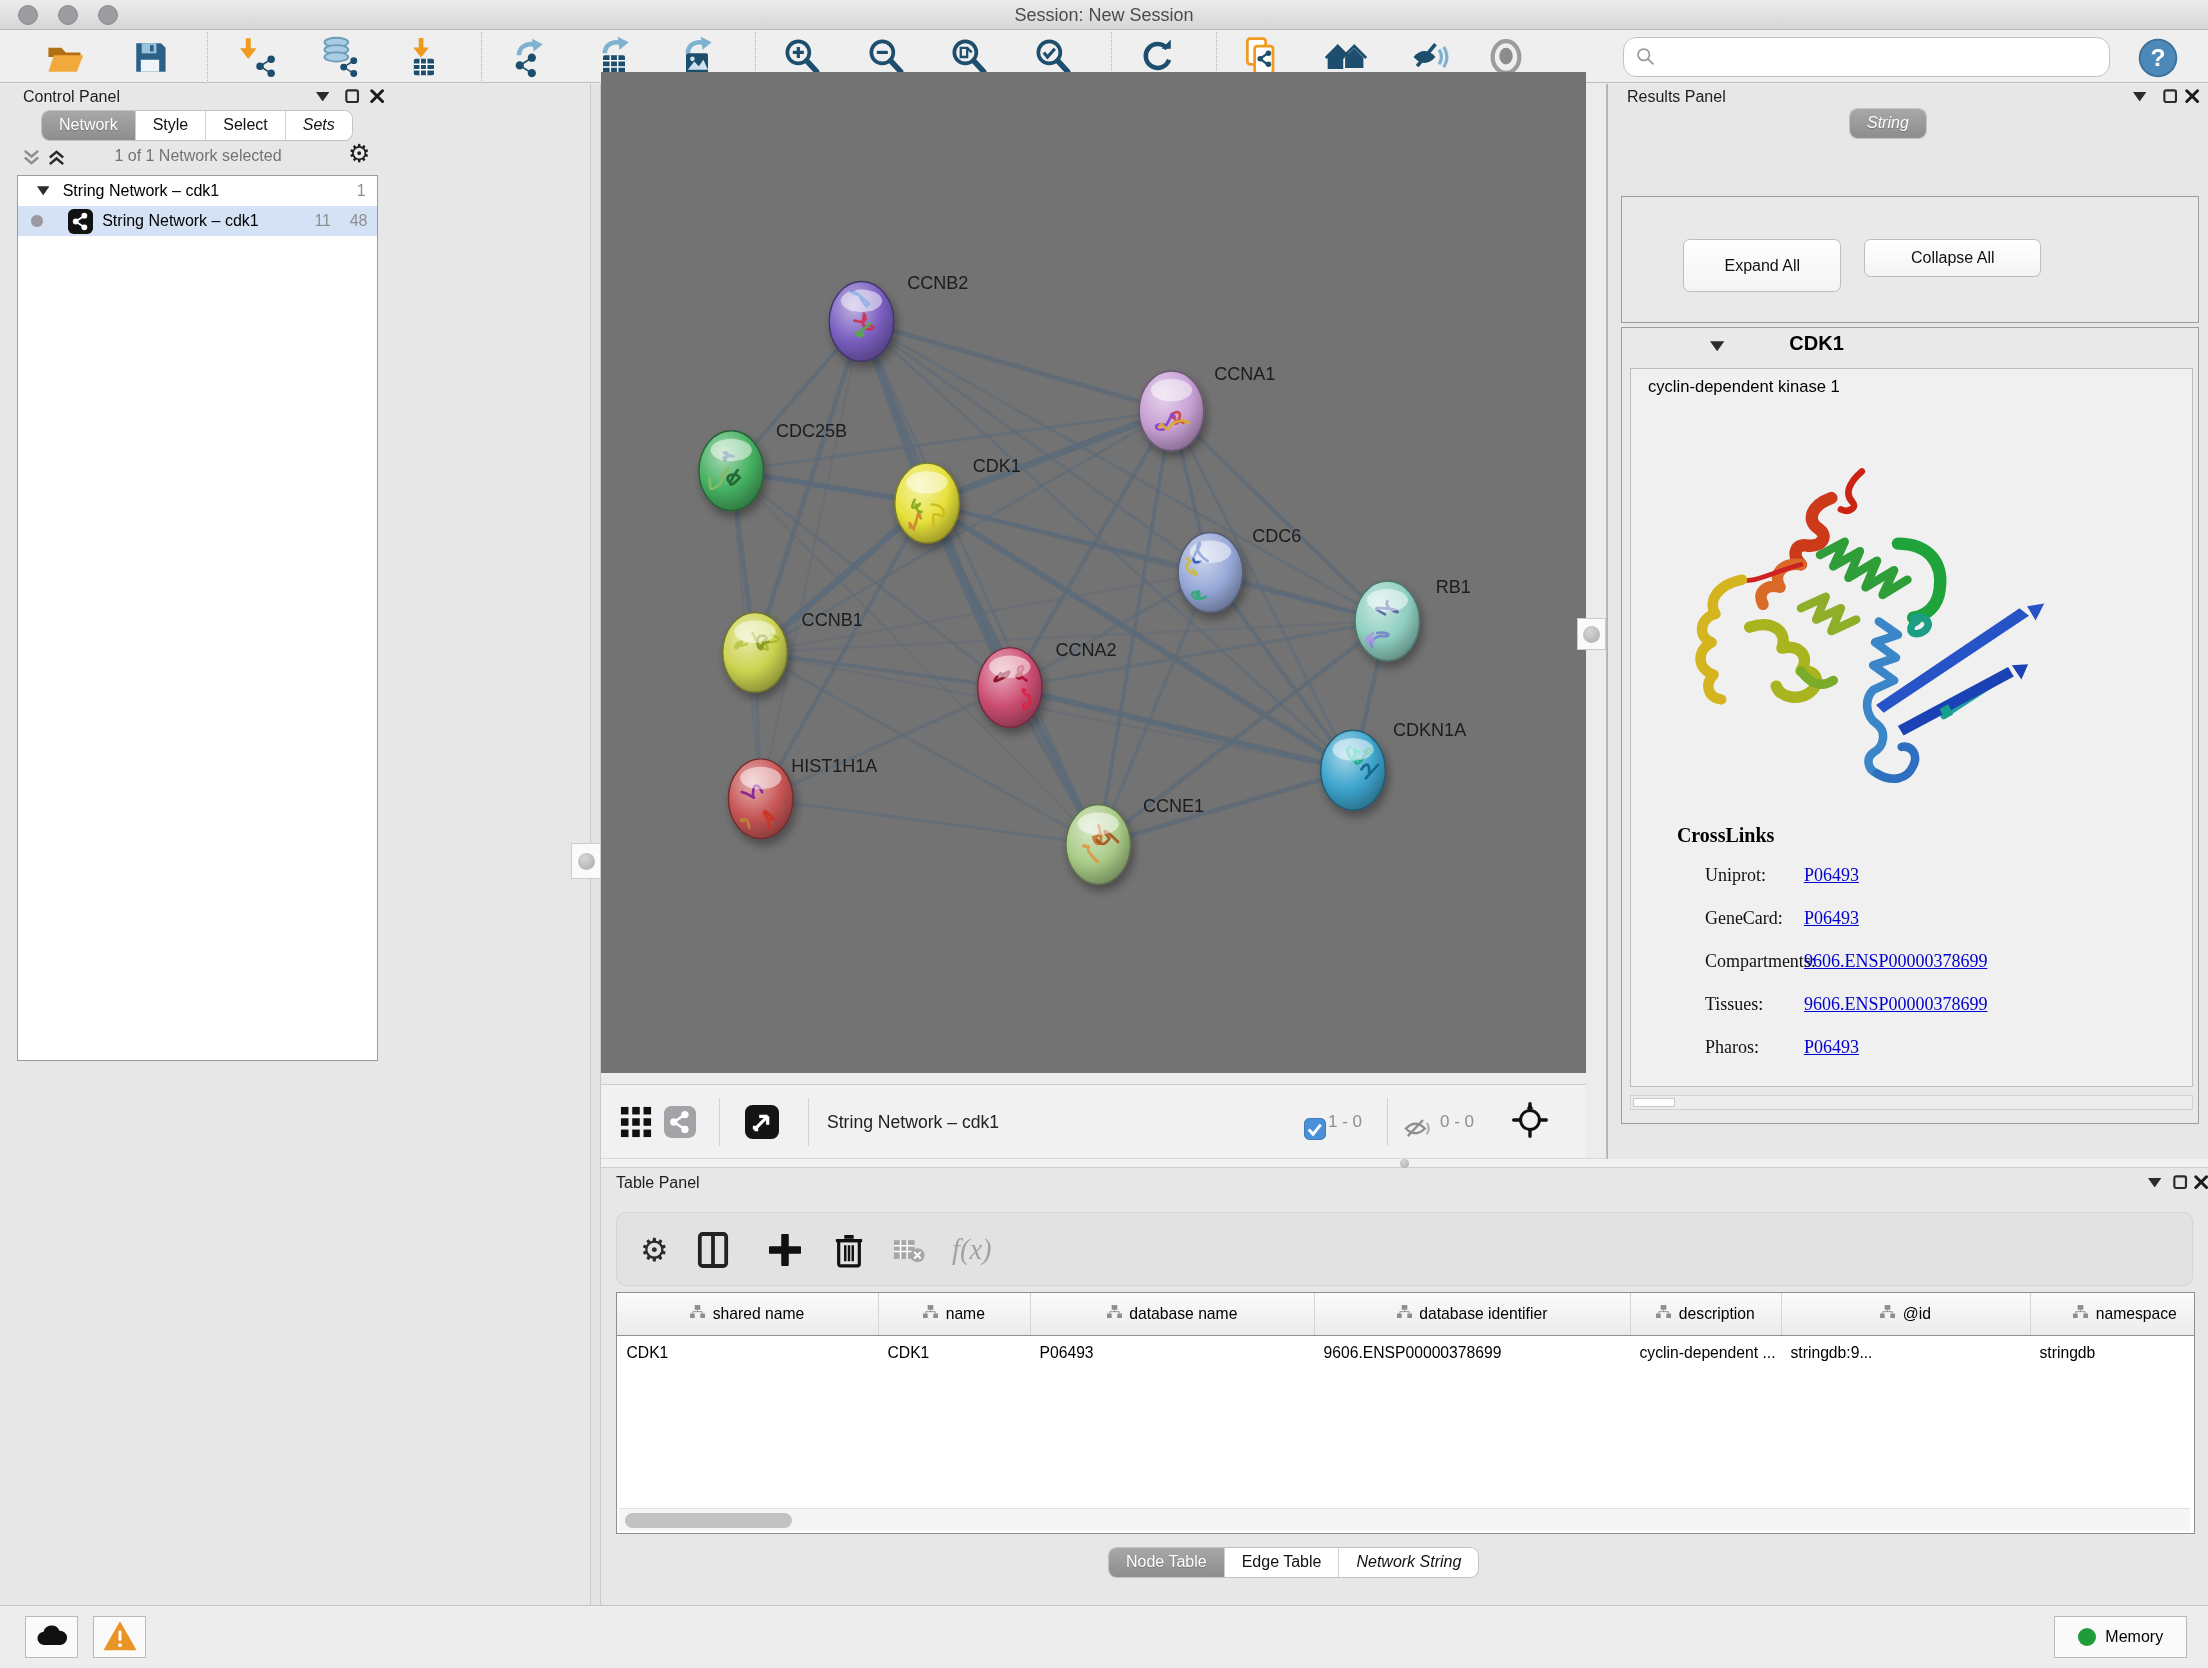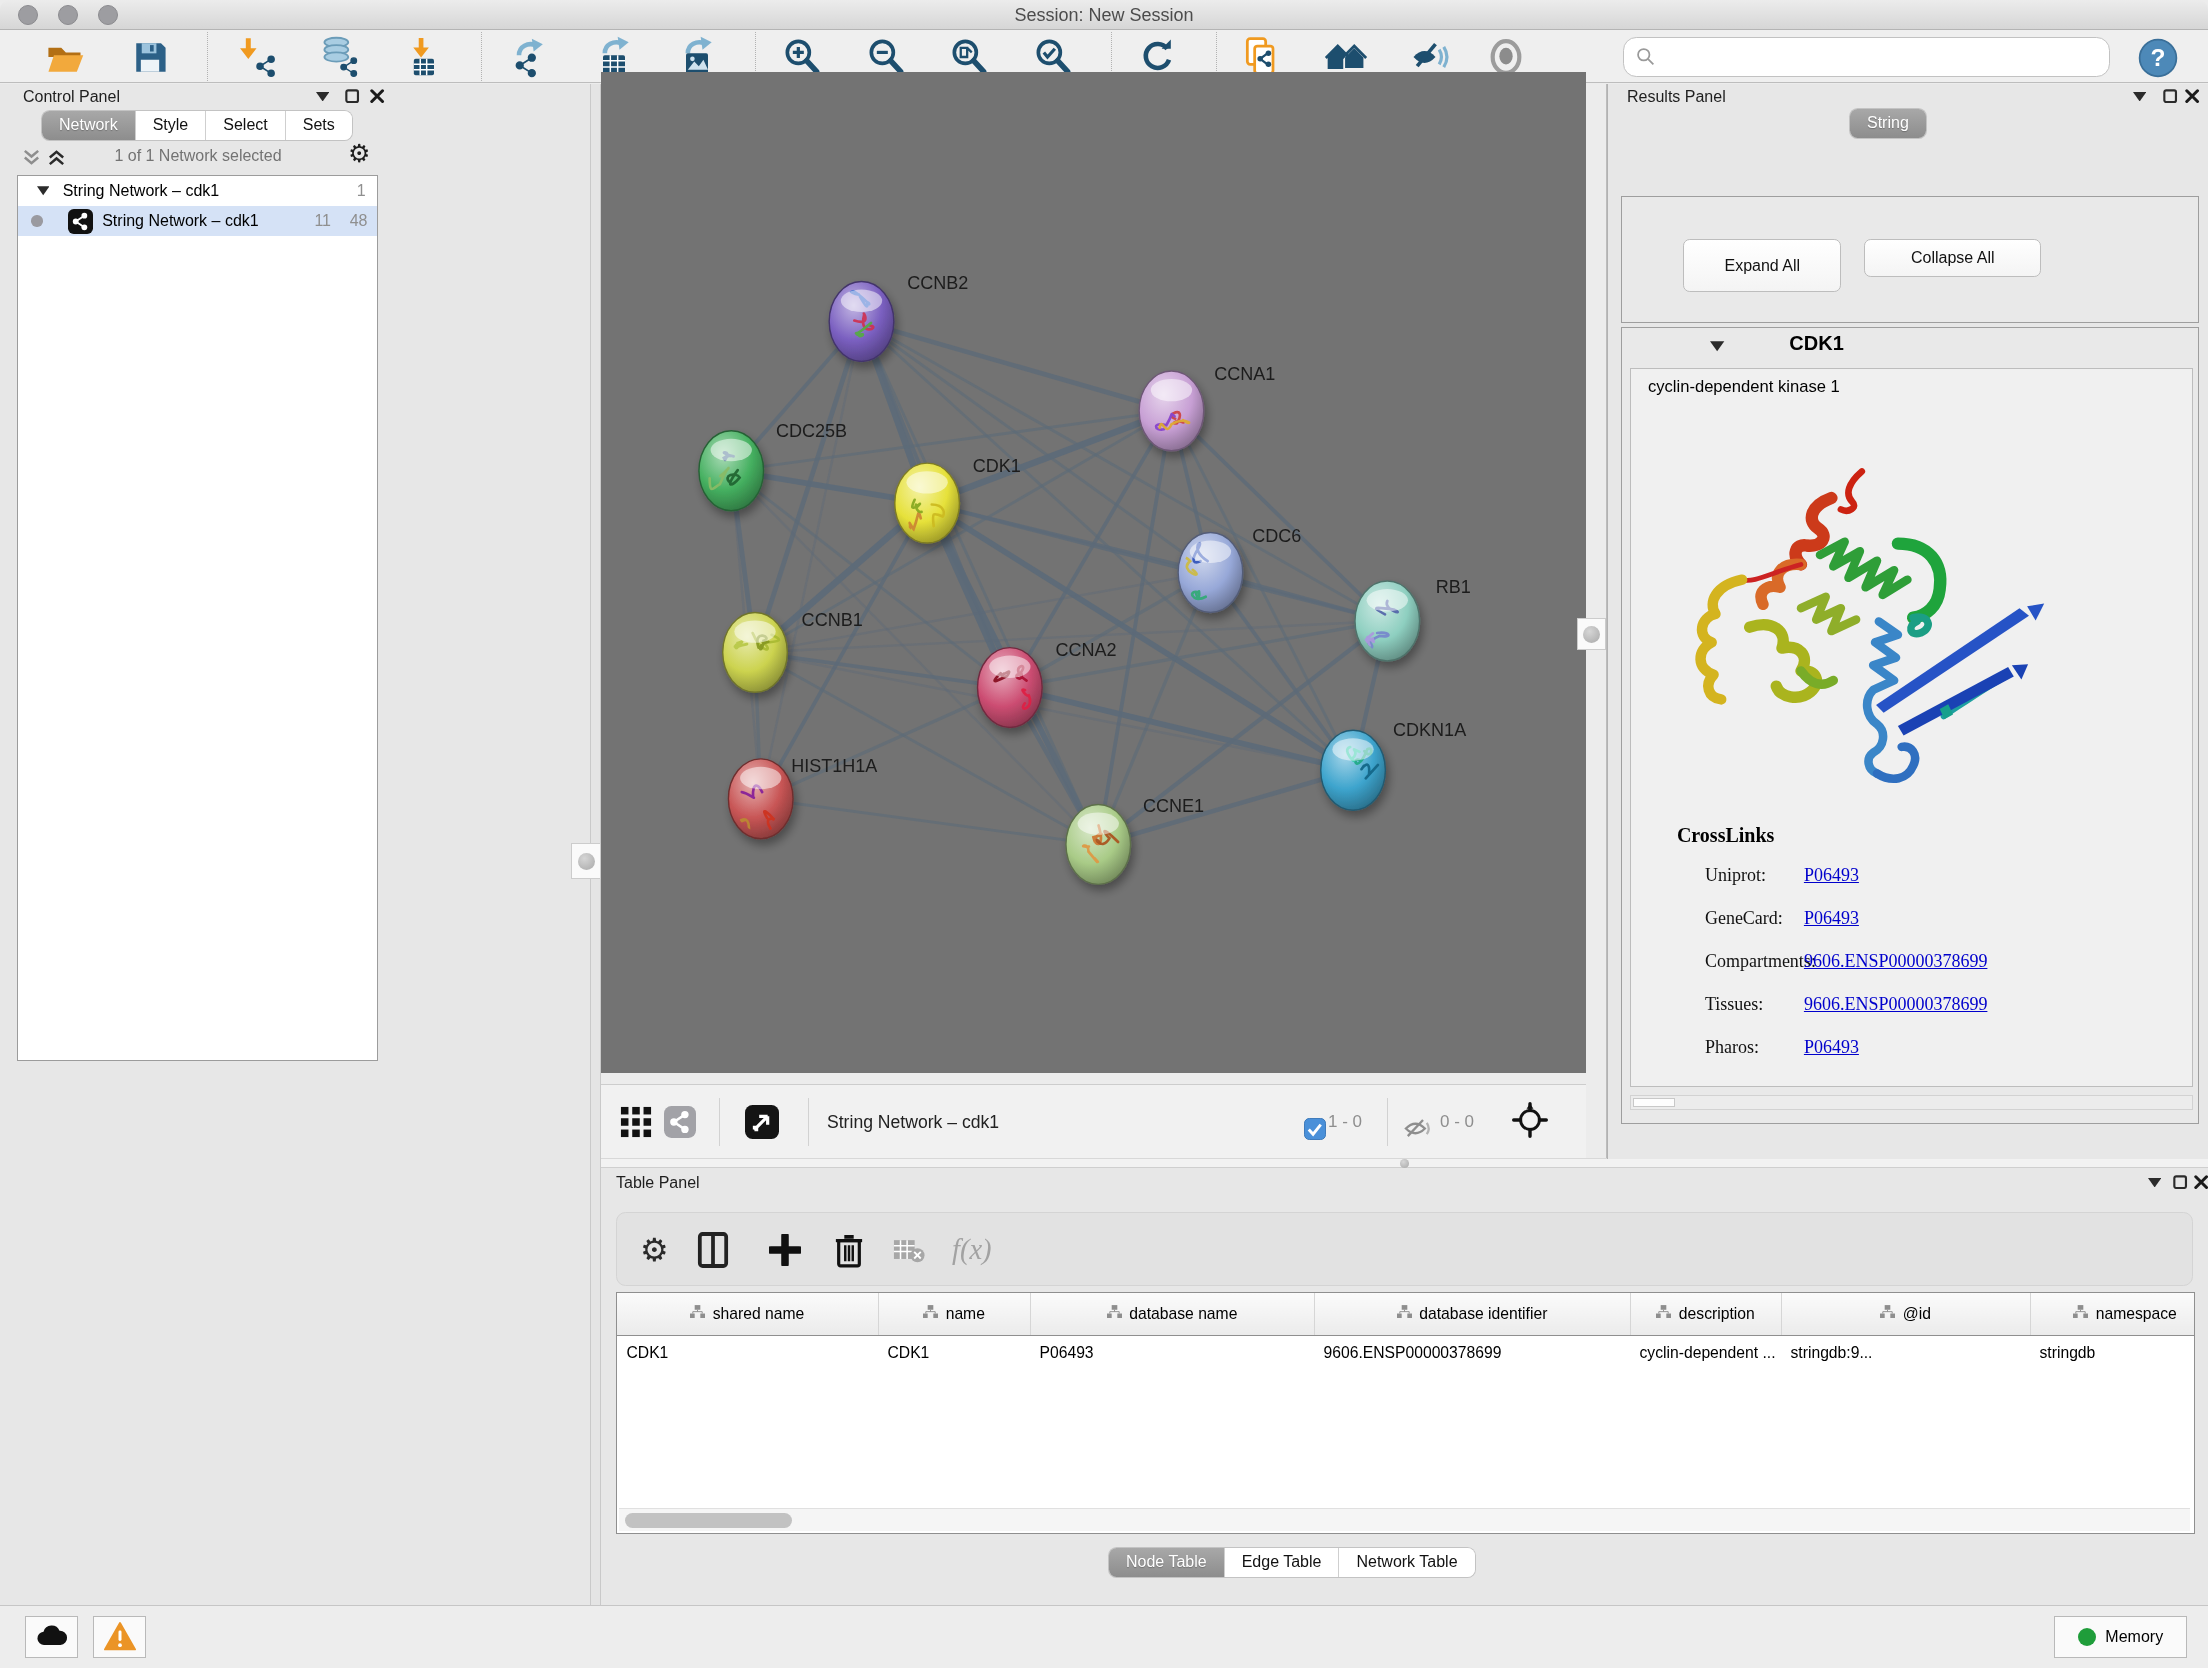--- a/index.html
+++ b/index.html
@@ -30,21 +30,21 @@
     font-family:"Liberation Sans",sans-serif;background:transparent;}
 
   
   .panel-hdr-title{font-size:16px;color:#1e1e1e;}
   .winbtn{position:absolute;top:1.9px;width:21px;height:21px;display:flex;
     align-items:center;justify-content:center;}
   .seg{display:flex;border-radius:7.6px;overflow:hidden;
     box-shadow:0 0 0 1px #c3c3c3;}
   .seg .tab{height:28.5px;line-height:28.5px;padding:0 17px;font-size:16px;
     background:#fff;color:#111;border-right:1px solid #cfcfcf;}
-  .seg .tab:last-child{border-right:none;}
+  .seg .tab:last-child{border-right:none;font-style:italic;}
   .seg .tab.sel{background:linear-gradient(#a8a8a8,#8d8d8d);color:#fff;
     text-shadow:0 1px 1px rgba(0,0,0,.25);}
 
   
   .ctrl{left:0;top:84px;width:590px;height:1522px;background:#e7e7e7;padding-left:36px;}
   .treebox{position:absolute;left:17px;top:91px;width:361px;height:886px;
     background:#fff;border:1.9px solid #9c9c9c;}
   .trow{position:relative;height:30px;display:flex;align-items:center;font-size:16px;}
   .trow.sel{background:#d5e2f6;}
   .cnt{color:#8f8f8f;}
@@ -965,21 +965,21 @@
           </table>
         </div>
       <div class="hscroll">
         <div class="hthumb"></div>
       </div>
     </div>
 
     <div class="seg abs" style="left:508px;top:380px">
       <div class="tab sel">Node Table</div>
       <div class="tab">Edge Table</div>
-      <div class="tab">Network Table</div>
+      <div class="tab">Network String</div>
     </div>
   </div>
 
   <div class="abs status">
     <div class="sbtn" style="left:25px;width:53px">
       <svg width="32" height="25" viewBox="0 0 34 26">
         <path d="M9 22a7 7 0 0 1-1-14 9 9 0 0 1 17-1 6.5 6.5 0 0 1 1 15z" fill="#111"></path>
         </svg>
     </div>
     <div class="sbtn" style="left:93px;width:53px">

